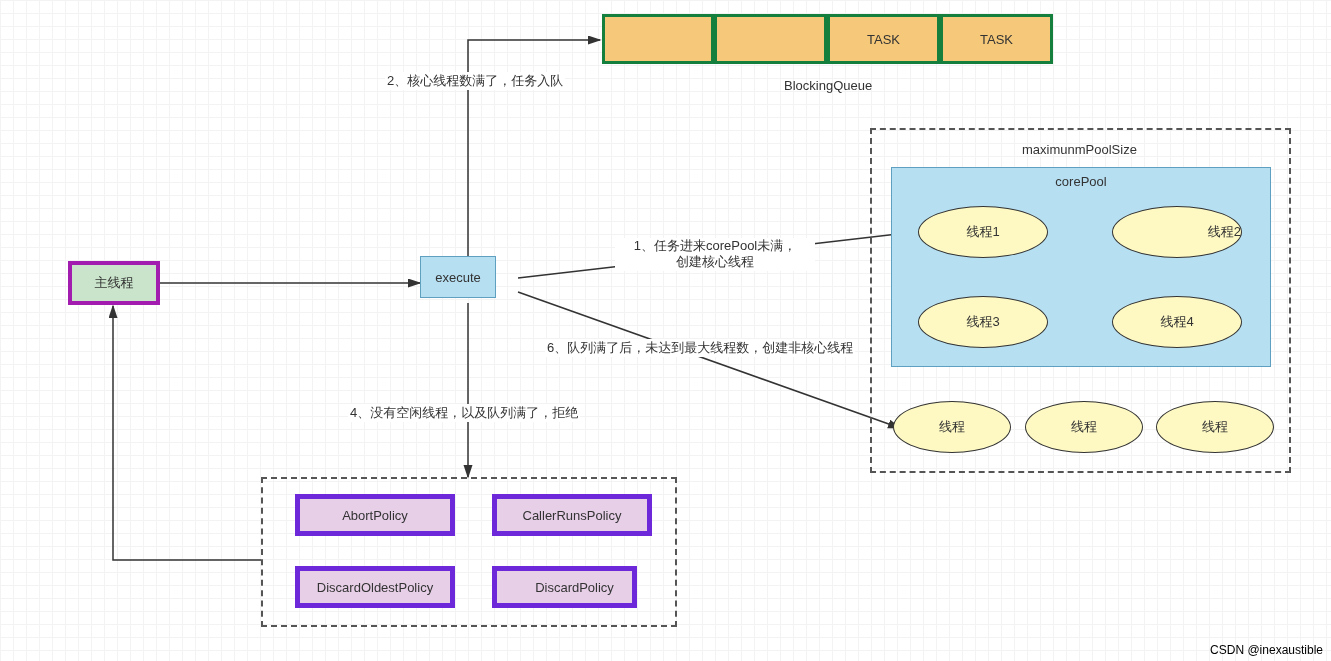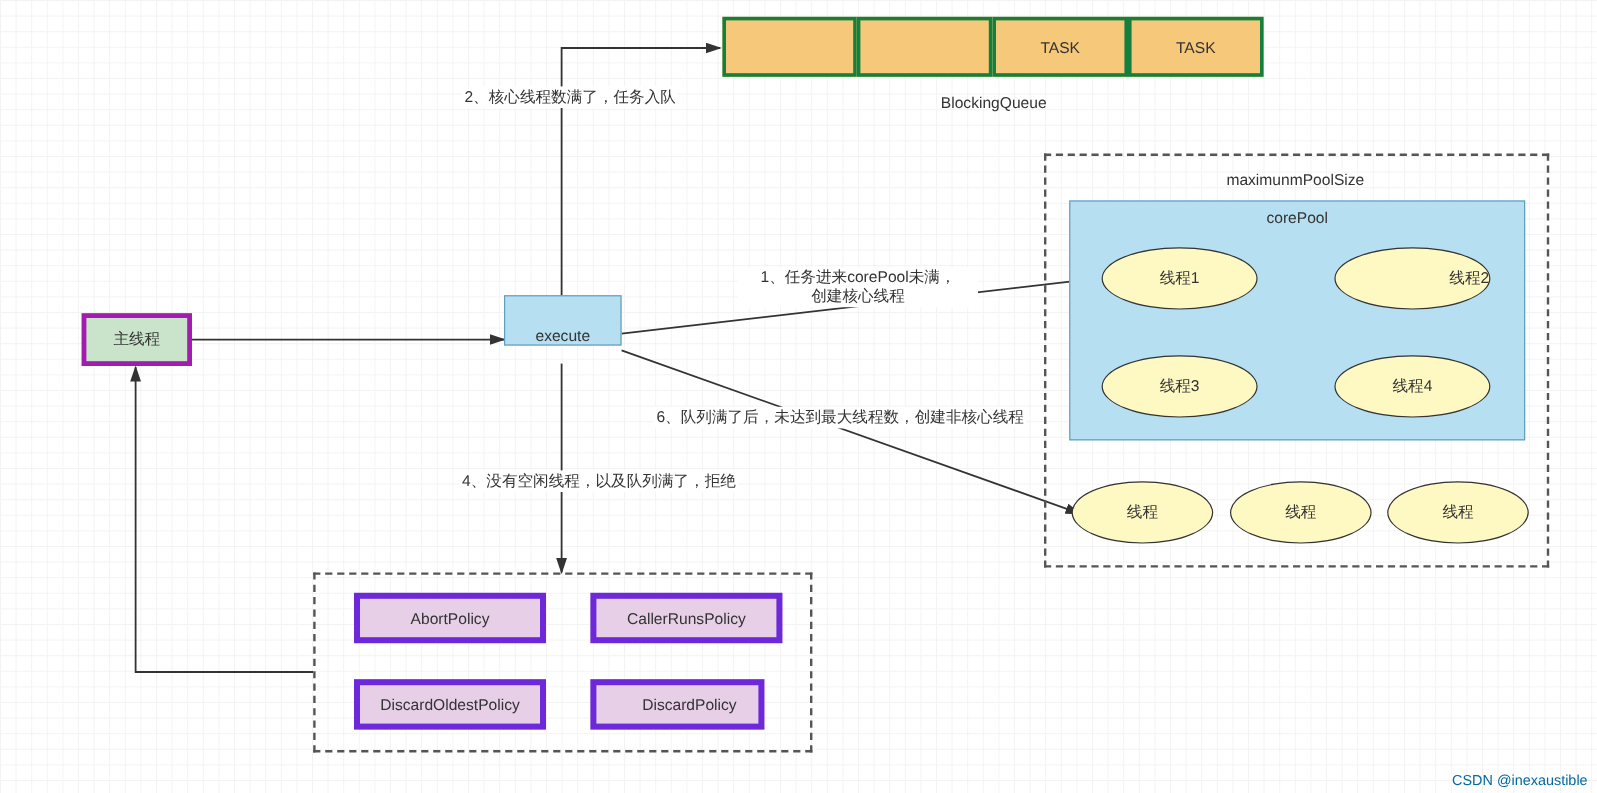--- a/index.html
+++ b/index.html
@@ -19,21 +19,21 @@
   .box { position: absolute; display: flex; align-items: center; justify-content: center; text-align: center; }
   .green { background: #c9e4ca; border: 4px solid #a21caf; }
   .blue  { background: #b6dff2; border: 1px solid #5f9fbf; }
   .orange{ background: #f6c97a; border: 3px solid #15803d; }
   .pink  { background: #e7cfe8; border: 5px solid #6d28d9; }
   .dashed-box { position: absolute; border: 2px dashed #555; }
   .ellipse { position: absolute; border: 1.5px solid #333; border-radius: 50%; background: #fef9c3; display: flex; align-items: center; justify-content: center; }
   .label { position: absolute; background: #fff; padding: 0 2px; white-space: nowrap; }
   .multiline { white-space: normal; line-height: 1.25; text-align: center; }
   svg.arrows { position: absolute; left:0; top:0; width:1331px; height:661px; pointer-events:none; }
-  .watermark { position: absolute; right: 8px; bottom: 4px; color: #0369a1; font-size: 12px; margin-top: 36px; }
+  .watermark { position: absolute; right: 8px; bottom: 4px; color: #000000; font-size: 12px; margin-top: 36px; }
 </style>
 </head>
 <body>
 
 <svg class="arrows">
   <defs>
     <marker id="ah" markerWidth="10" markerHeight="10" refX="8" refY="3" orient="auto">
       <path d="M0,0 L9,3 L0,6 Z" fill="#333"></path>
     </marker>
   </defs>
@@ -48,21 +48,21 @@
 
   <line x1="468" y1="303" x2="468" y2="477" stroke="#333" stroke-width="1.5" marker-end="url(#ah)"></line>
 
   <path d="M261 560 L113 560 L113 306" fill="none" stroke="#333" stroke-width="1.5" marker-end="url(#ah)"></path>
 </svg>
 
 <div class="box green" style="left:68px; top:261px; width:92px; height:44px;">
   <span>主线程</span>
 </div>
 
-<div class="box blue" style="left:420px; top:246px; width:98px; height:42px;align-items:flex-end;">
+<div class="box blue" style="left:420px; top:256px; width:76px; height:42px;">
   <span>execute</span>
 </div>
 
 <div class="box orange" style="left:602px; top:14px; width:112px; height:50px;">
     <span></span>
   </div>
 <div class="box orange" style="left:714px; top:14px; width:113px; height:50px;">
     <span></span>
   </div>
 <div class="box orange" style="left:827px; top:14px; width:113px; height:50px;">
@@ -110,18 +110,18 @@
 <div class="box pink" style="left:492px; top:494px; width:160px; height:42px;">
     <span>CallerRunsPolicy</span>
   </div>
 <div class="box pink" style="left:295px; top:566px; width:160px; height:42px;">
     <span>DiscardOldestPolicy</span>
   </div>
 <div class="box pink" style="left:492px; top:566px; width:145px; height:42px;padding-left:20px;">
     <span>DiscardPolicy</span>
   </div>
 
-<div class="label multiline" style="left:615px; top:223px; width:200px;">1、任务进来corePool未满，<br>创建核心线程</div>
+<div class="label multiline" style="left:615px; top:238px; width:200px;">1、任务进来corePool未满，<br>创建核心线程</div>
 <div class="label" style="left:385px; top:72px;text-align:right;">2、核心线程数满了，任务入队</div>
 <div class="label" style="left:545px; top:339px;">6、队列满了后，未达到最大线程数，创建非核心线程</div>
-<div class="label" style="left:348px; top:392px;margin-left:35px;">4、没有空闲线程，以及队列满了，拒绝</div>
+<div class="label" style="left:348px; top:404px;">4、没有空闲线程，以及队列满了，拒绝</div>
 
 <div class="watermark">CSDN @inexaustible</div>
 
 </body></html>

